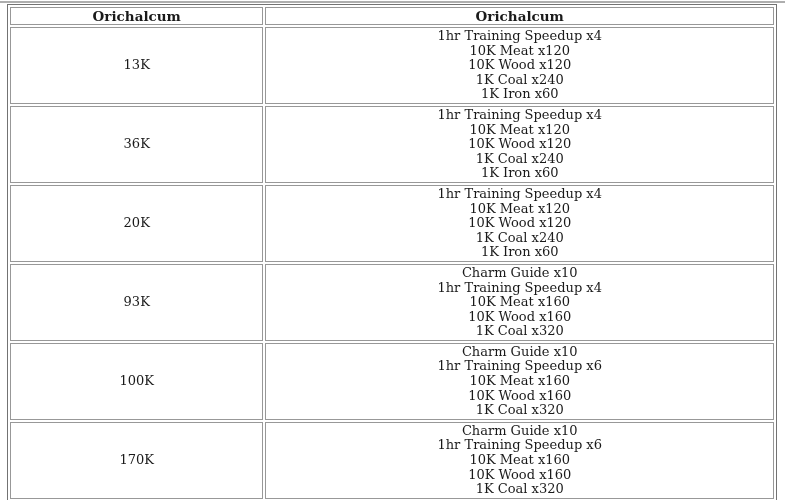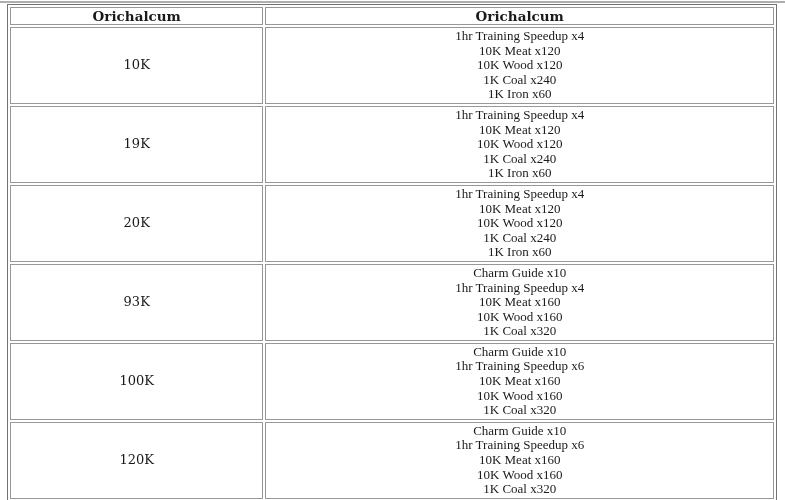--- a/index.html
+++ b/index.html
@@ -48,49 +48,49 @@
     font-size: 13.5px;
     font-weight: bold;
     line-height: 16px;
     height: 16px;
   }
   th.col-amount { width: 33%; }
   td {
     font-size: 13px;
     line-height: 14.6px;
   }
-  td.rewards-cell { padding: 1px 0; font-family: Liberation Serif, serif; }
+  td.rewards-cell { padding: 1px 0; }
   td .reward-line { white-space: nowrap; }
 </style>
 </head>
 <body>
 
 <div class="page">
   <div class="top-rule"></div>
   <table class="rewards-table">
     <thead>
       <tr>
         <th class="col-amount">Orichalcum</th>
         <th class="col-rewards">Orichalcum</th>
       </tr>
     </thead>
     <tbody>
   <tr>
-    <td class="amount-cell">10K</td>
+    <td class="amount-cell">13K</td>
     <td class="rewards-cell">
             <div class="reward-line">1hr Training Speedup x4</div>
             <div class="reward-line">10K Meat x120</div>
             <div class="reward-line">10K Wood x120</div>
             <div class="reward-line">1K Coal x240</div>
             <div class="reward-line">1K Iron x60</div>
           </td>
   </tr>
 
   <tr>
-    <td class="amount-cell">19K</td>
+    <td class="amount-cell">36K</td>
     <td class="rewards-cell">
             <div class="reward-line">1hr Training Speedup x4</div>
             <div class="reward-line">10K Meat x120</div>
             <div class="reward-line">10K Wood x120</div>
             <div class="reward-line">1K Coal x240</div>
             <div class="reward-line">1K Iron x60</div>
           </td>
   </tr>
 
   <tr>
@@ -120,21 +120,21 @@
     <td class="rewards-cell">
             <div class="reward-line">Charm Guide x10</div>
             <div class="reward-line">1hr Training Speedup x6</div>
             <div class="reward-line">10K Meat x160</div>
             <div class="reward-line">10K Wood x160</div>
             <div class="reward-line">1K Coal x320</div>
           </td>
   </tr>
 
   <tr>
-    <td class="amount-cell">120K</td>
+    <td class="amount-cell">170K</td>
     <td class="rewards-cell">
             <div class="reward-line">Charm Guide x10</div>
             <div class="reward-line">1hr Training Speedup x6</div>
             <div class="reward-line">10K Meat x160</div>
             <div class="reward-line">10K Wood x160</div>
             <div class="reward-line">1K Coal x320</div>
           </td>
   </tr>
 </tbody>
   </table>

